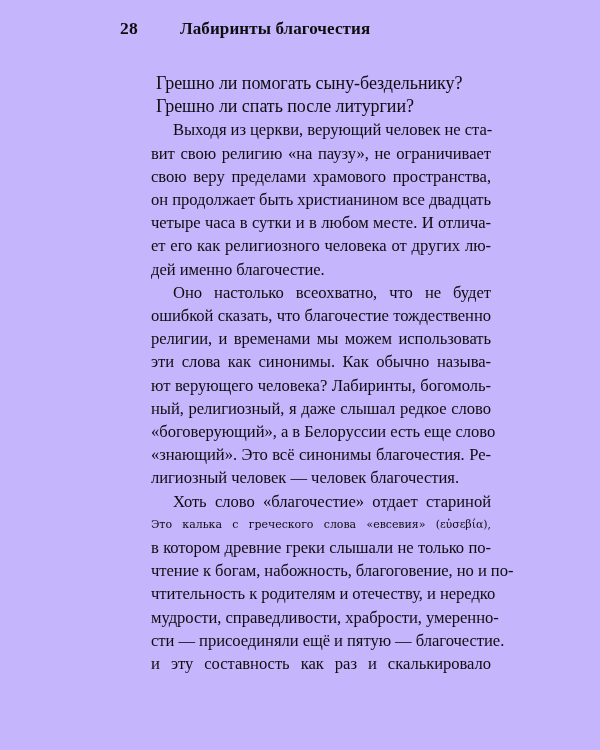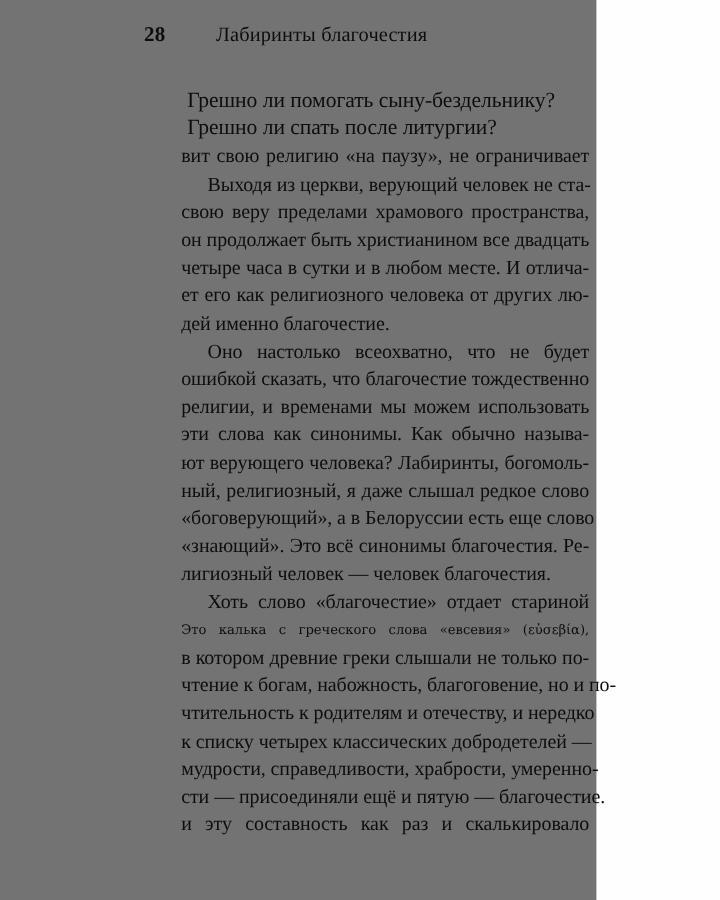--- a/index.html
+++ b/index.html
@@ -14,44 +14,44 @@
     font-family: "Liberation Serif", "DejaVu Serif", serif;
     color: #0d0d0d;
     position: relative;
     -webkit-font-smoothing: none;
   }
 
   .page {
     position: absolute;
     left: 0;
     top: 0;
-    width: 497px;
+    width: 600px;
     height: 750px;
-    background: #737373;
+    background: #c4b5fd;
   }
 
   
   .running-head {
     position: absolute;
     left: 120px;
     top: 18px;
     width: 380px;
     height: 26px;
     display: flex;
     align-items: baseline;
   }
   .folio {
     font-weight: bold;
     font-size: 17.5px;
     letter-spacing: 0.2px;
     width: 60px;
     flex: 0 0 60px;
   }
   .head-title {
-    font-weight: normal;
+    font-weight: bold;
     font-size: 17px;
     letter-spacing: 0.1px;
   }
 
   
   .textblock {
     position: absolute;
     left: 151px;
     top: 72px;
     width: 340px;
@@ -107,22 +107,22 @@
     <span class="folio">28</span>
     <span class="head-title">Лабиринты благочестия</span>
   </div>
 
   <div class="textblock">
 
     <div class="q-line">Грешно ли помогать сыну-бездельнику?</div>
     <div class="q-line">Грешно ли спать после литургии?</div>
 
     <p class="para">
+      <span class="pline"><span class="indent-box"></span><span>Выходя из церкви, верующий человек не ста-</span></span>
       <span class="pline">вит свою религию «на паузу», не ограничивает</span>
-      <span class="pline"><span class="indent-box"></span><span>Выходя из церкви, верующий человек не ста-</span></span>
       <span class="pline">свою веру пределами храмового пространства,</span>
       <span class="pline">он продолжает быть христианином все двадцать</span>
       <span class="pline">четыре часа в сутки и в любом месте. И отлича-</span>
       <span class="pline">ет его как религиозного человека от других лю-</span>
       <span class="pline last">дей именно благочестие.</span>
     </p>
 
     <p class="para">
       <span class="pline"><span class="indent-box"></span><span>Оно настолько всеохватно, что не будет</span></span>
       <span class="pline">ошибкой сказать, что благочестие тождественно</span>
@@ -134,21 +134,20 @@
       <span class="pline">«знающий». Это всё синонимы благочестия. Ре-</span>
       <span class="pline last">лигиозный человек — человек благочестия.</span>
     </p>
 
     <p class="para">
       <span class="pline"><span class="indent-box"></span><span>Хоть слово «благочестие» отдает стариной</span></span>
       <span class="pline grk">Это калька с греческого слова «евсевия» (εὐσεβία),</span>
       <span class="pline">в котором древние греки слышали не только по-</span>
       <span class="pline">чтение к богам, набожность, благоговение, но и по-</span>
       <span class="pline">чтительность к родителям и отечеству, и нередко</span>
-      <span class="pline">к списку четырех классических добродетелей —</span>
       <span class="pline">мудрости, справедливости, храбрости, умеренно-</span>
       <span class="pline last">сти — присоединяли ещё и пятую — благочестие.</span>
     </p>
 
     <p class="para">
       <span class="pline">и эту составность как раз и скалькировало</span>
     </p>
 
   </div>
 </div>

